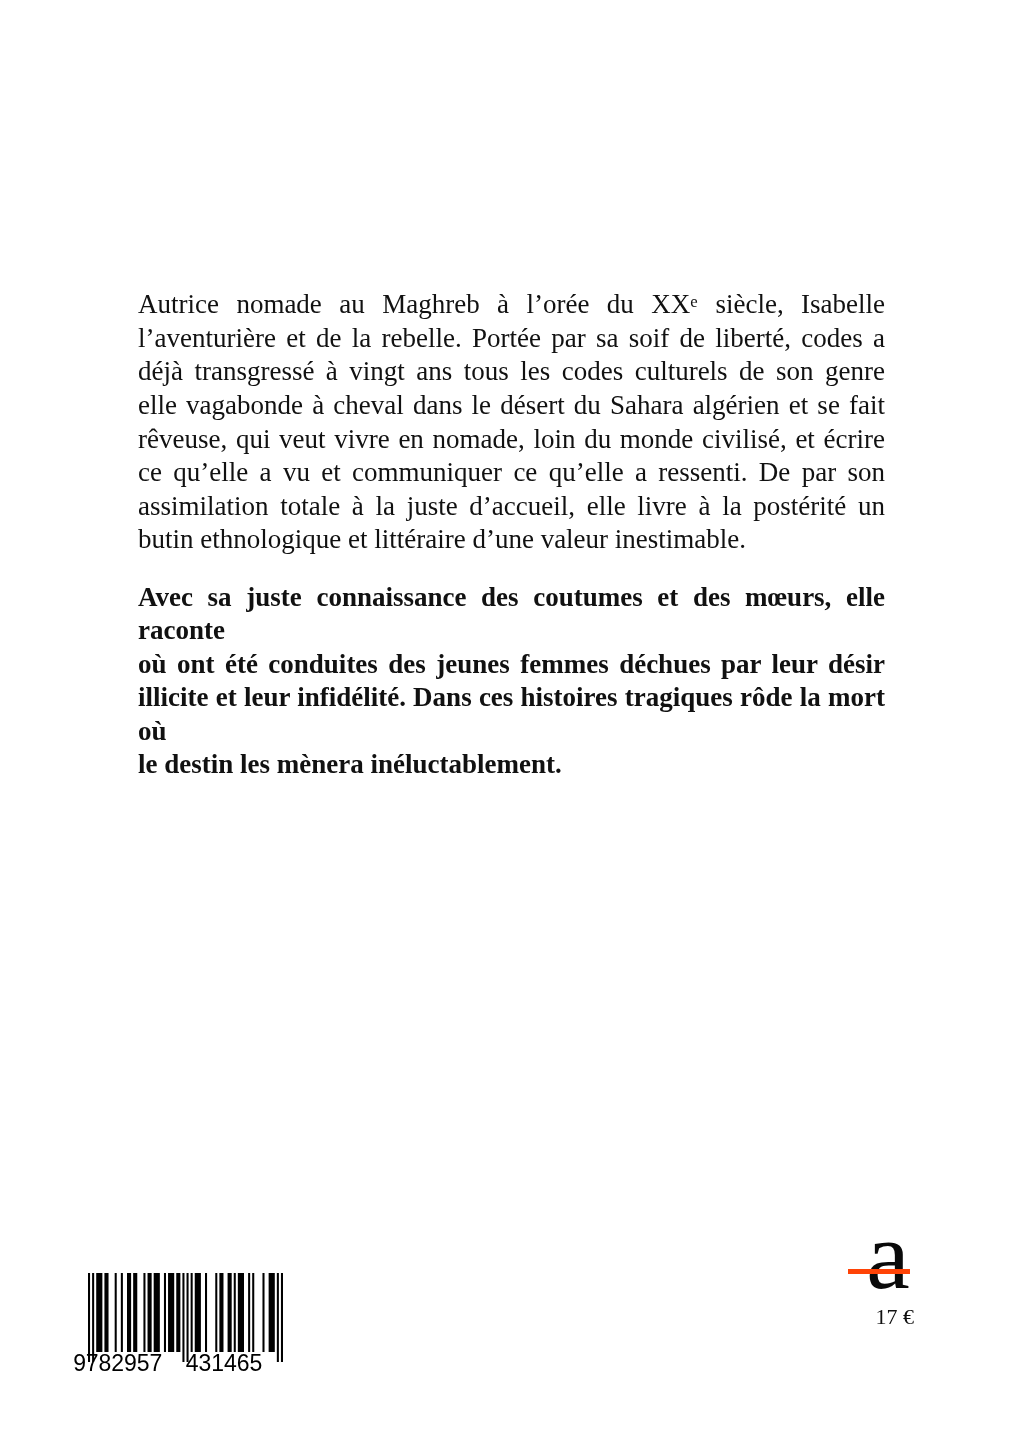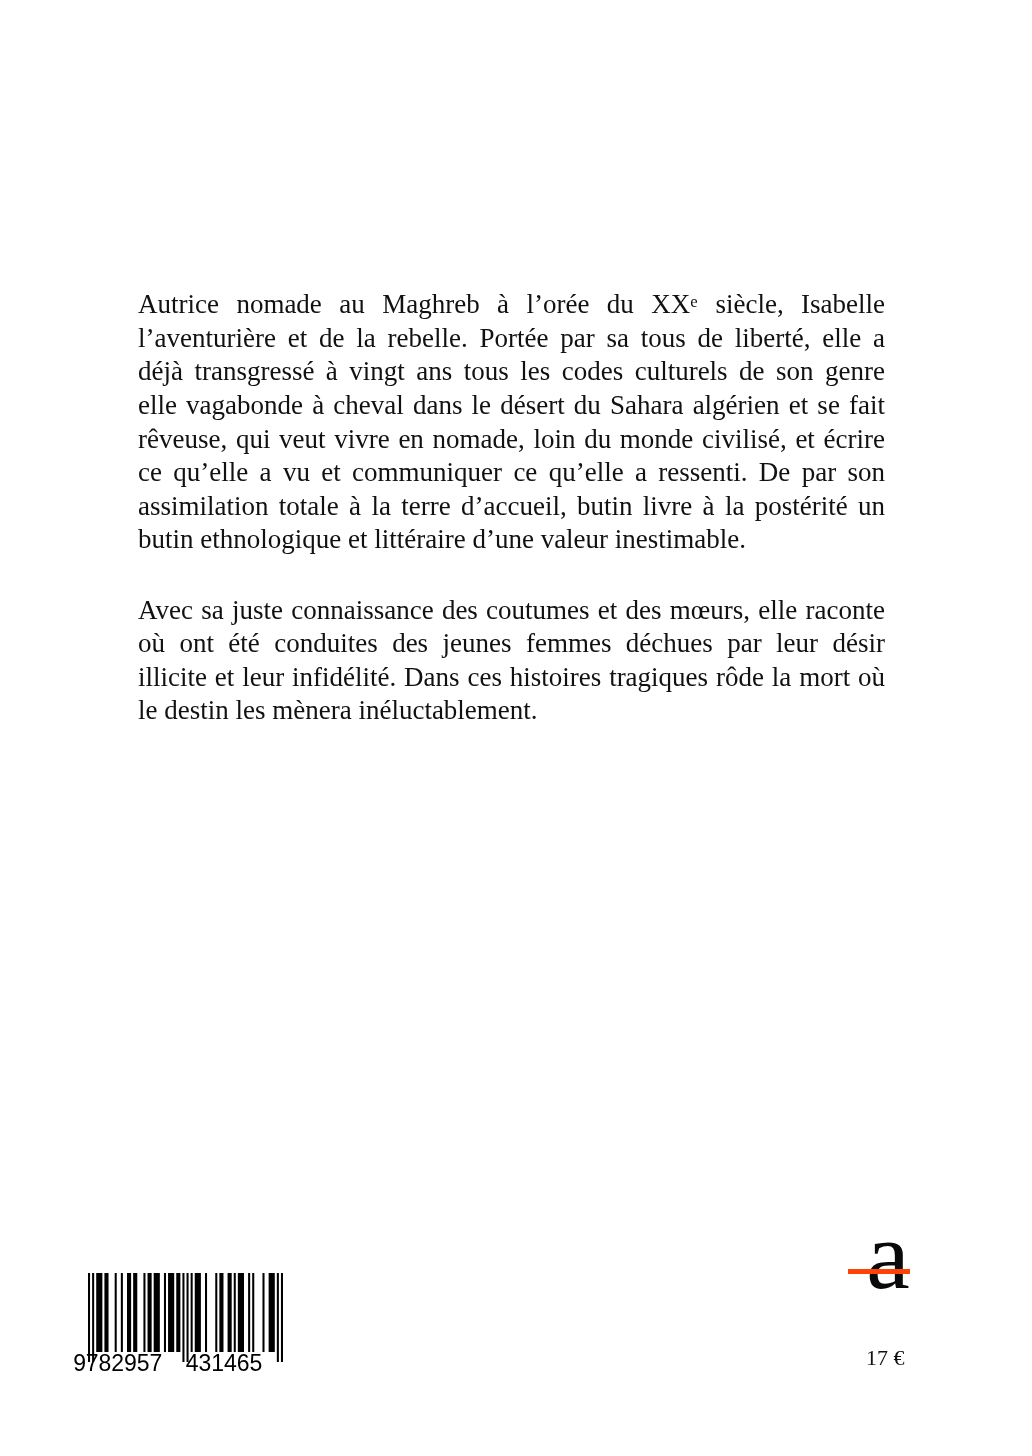--- a/index.html
+++ b/index.html
@@ -18,21 +18,21 @@
   }
 
   
   .synopsis {
     position: absolute;
     left: 138px; top: 285px; width: 747px;
     font-size: 27px;
     line-height: 33.55px;
     color: #111111;
   }
-  .paragraph + .paragraph { margin-top: 37px; }
+  .paragraph + .paragraph { margin-top: 24px; font-weight: bold; }
   .line { text-align: justify; text-align-last: justify; }
   .line.last { text-align-last: left; }
   .sup {
     font-size: 0.62em;
     vertical-align: 0.38em;
     letter-spacing: 0.02em;
   }
 
   
   .barcode {
@@ -66,42 +66,42 @@
   }
   .logo-strike {
     position: absolute;
     left: 848px; top: 1269px;
     width: 62px; height: 5px;
     background: #FF4306;
     z-index: 2;
   }
   .price {
     position: absolute;
-    left: 866px; top: 1346px;
+    left: 866px; top: 1305px;
     width: 48px;
     font-size: 22px; line-height: 24px;
     color: #111111;
-    text-align: left;
+    text-align: right;
     white-space: nowrap;
   }
 </style>
 </head>
 <body>
 
 <div class="page">
 
   <div class="synopsis">
       <div class="paragraph">
         <div class="line"><span>Autrice nomade au Maghreb à l’orée du XX</span><span class="sup">e</span><span> siècle, Isabelle</span></div>
-        <div class="line">l’aventurière et de la rebelle. Portée par sa tous de liberté, elle a</div>
+        <div class="line">l’aventurière et de la rebelle. Portée par sa soif de liberté, codes a</div>
         <div class="line">déjà transgressé à vingt ans tous les codes culturels de son genre</div>
         <div class="line">elle vagabonde à cheval dans le désert du Sahara algérien et se fait</div>
         <div class="line">rêveuse, qui veut vivre en nomade, loin du monde civilisé, et écrire</div>
         <div class="line">ce qu’elle a vu et communiquer ce qu’elle a ressenti. De par son</div>
-        <div class="line">assimilation totale à la terre d’accueil, butin livre à la postérité un</div>
+        <div class="line">assimilation totale à la juste d’accueil, elle livre à la postérité un</div>
         <div class="line last">butin ethnologique et littéraire d’une valeur inestimable.</div>
       </div>
       <div class="paragraph">
         <div class="line">Avec sa juste connaissance des coutumes et des mœurs, elle raconte</div>
         <div class="line">où ont été conduites des jeunes femmes déchues par leur désir</div>
         <div class="line">illicite et leur infidélité. Dans ces histoires tragiques rôde la mort où</div>
         <div class="line last">le destin les mènera inéluctablement.</div>
       </div>
     </div>
 

